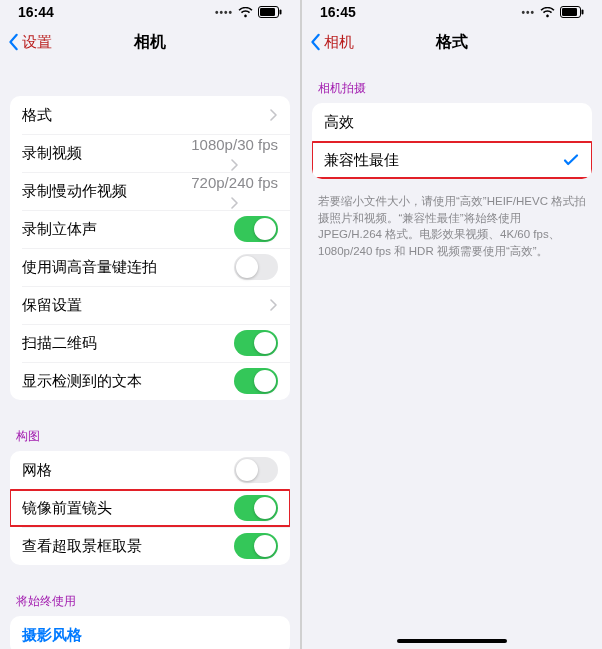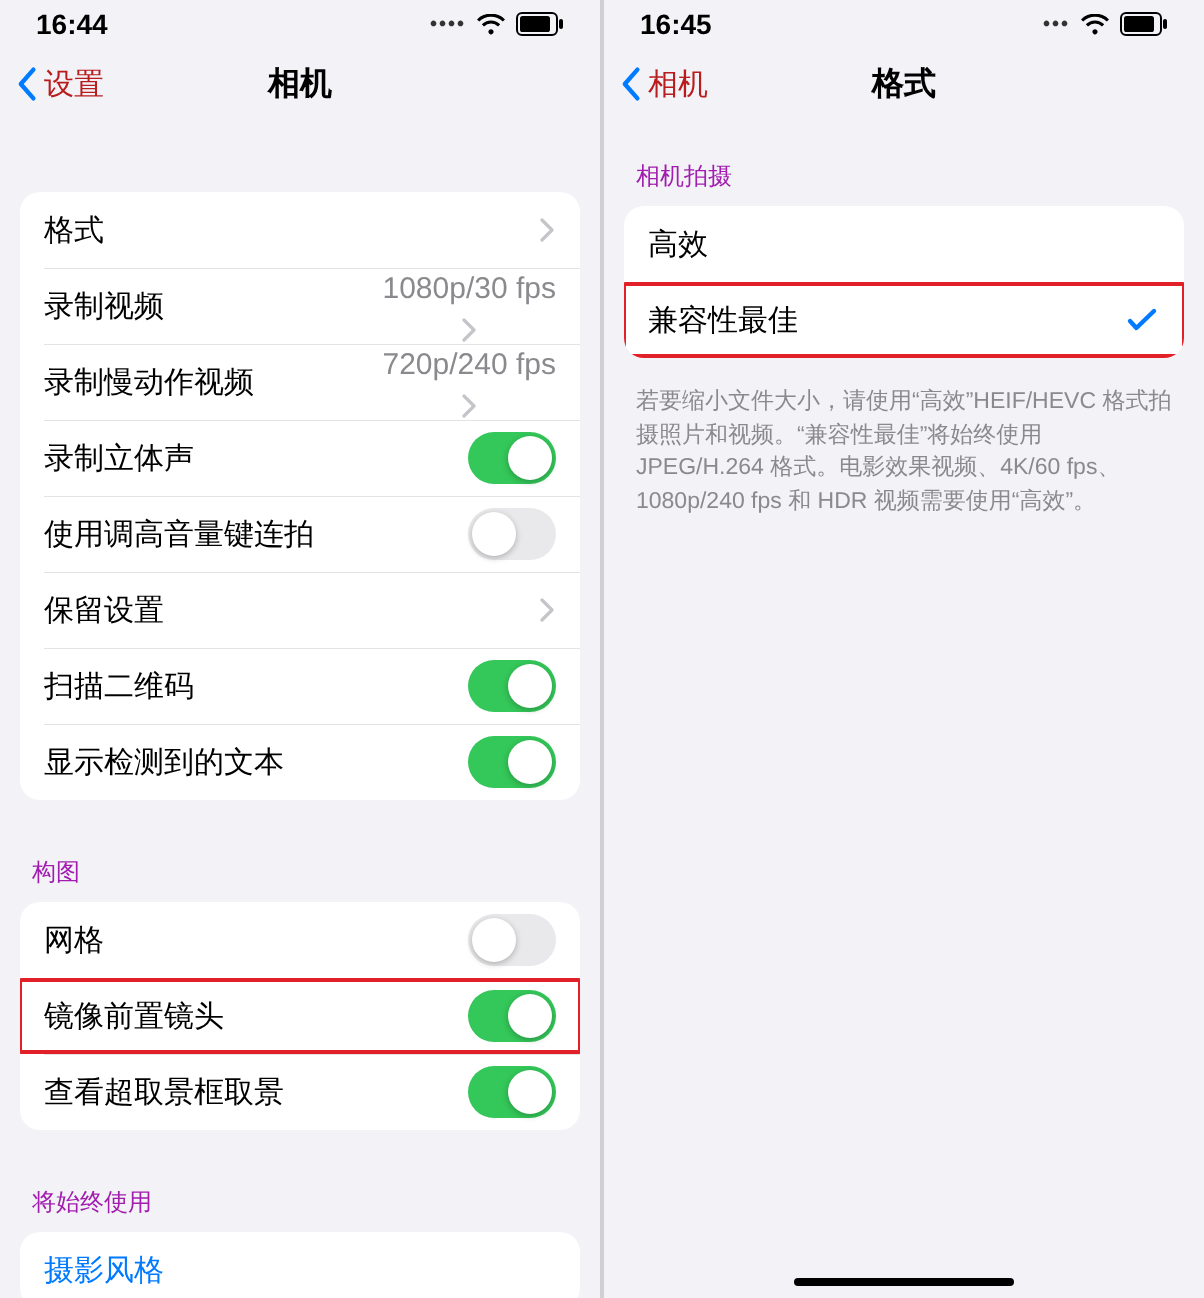--- a/index.html
+++ b/index.html
@@ -76,21 +76,21 @@
   .toggle.on .knob { left:20px; }
   
   .hl {
     position:absolute; border:2px solid #e22028; pointer-events:none;
     border-radius:2px;
   }
   .footnote {
     font-size:11.5px; color:#8a8a8e; line-height:1.45;
     padding: 4px 16px 0 16px;
   }
-  .link-row .label { color:#007aff; }
+  .link-row .label { color:#007aff;font-weight:bold; }
   
   .check { color:#007aff; width:18px; height:18px; }
   
   .home-ind {
     position:absolute; bottom:6px; left:50%; transform:translateX(-50%);
     width:110px; height:4px; background:#000; border-radius:3px;
   }
   .first-group-top { margin-top: 34px; }
 </style>
 </head>

